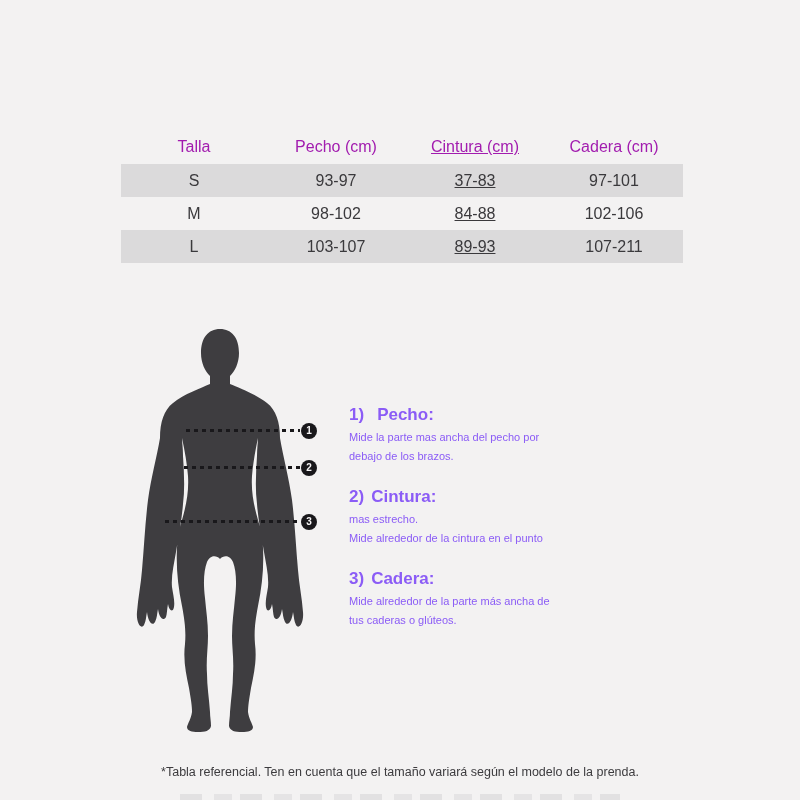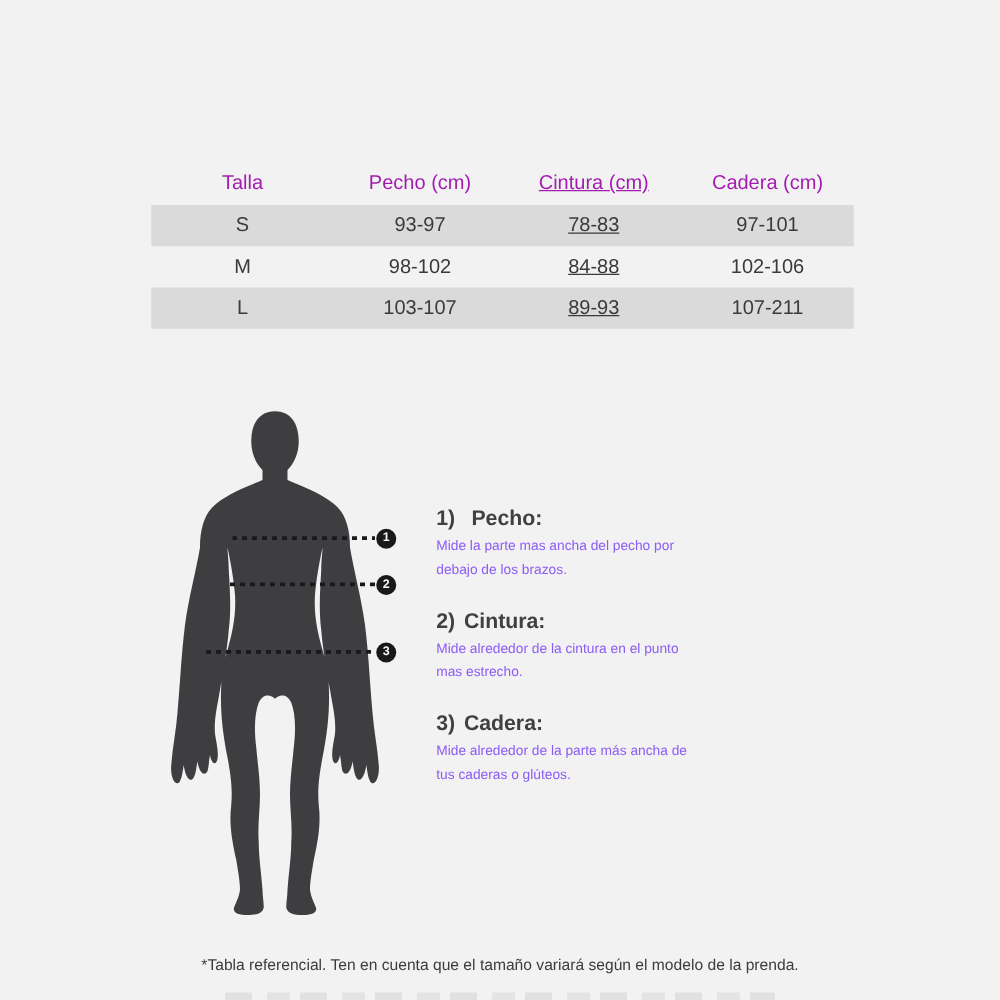--- a/index.html
+++ b/index.html
@@ -70,21 +70,21 @@
   
   .instructions{
     position:absolute;
     left:349px;top:405px;
     width:365px;
   }
   .section{margin-bottom:21px;}
   .sec-head{
     font-weight:bold;
     font-size:17px;
-    color:#404040;
+    color:#8b5cf6;
     margin-bottom:3px;
   }
   .sec-head .num{margin-right:7px;}
   .section:first-child .sec-head .num{margin-right:13px;}
   .sec-line{
     font-size:11px;
     line-height:19px;
     color:#8b5cf6;
   }
   
@@ -112,21 +112,21 @@
   <div class="size-table">
     <div class="trow head">
       <div class="tcell c0">Talla</div>
       <div class="tcell c1">Pecho (cm)</div>
       <div class="tcell c2">Cintura (cm)</div>
       <div class="tcell c3">Cadera (cm)</div>
     </div>
     <div class="trow shaded">
       <div class="tcell c0">S</div>
       <div class="tcell c1">93-97</div>
-      <div class="tcell c2">78-83</div>
+      <div class="tcell c2">37-83</div>
       <div class="tcell c3">97-101</div>
     </div>
     <div class="trow">
       <div class="tcell c0">M</div>
       <div class="tcell c1">98-102</div>
       <div class="tcell c2">84-88</div>
       <div class="tcell c3">102-106</div>
     </div>
     <div class="trow shaded">
       <div class="tcell c0">L</div>
@@ -179,22 +179,22 @@
       <div class="sec-head">
         <span class="num">1)</span><span>Pecho:</span>
       </div>
       <div class="sec-line">Mide la parte mas ancha del pecho por</div>
       <div class="sec-line">debajo de los brazos.</div>
     </div>
     <div class="section">
       <div class="sec-head">
         <span class="num">2)</span><span>Cintura:</span>
       </div>
+      <div class="sec-line">mas estrecho.</div>
       <div class="sec-line">Mide alrededor de la cintura en el punto</div>
-      <div class="sec-line">mas estrecho.</div>
     </div>
     <div class="section">
       <div class="sec-head">
         <span class="num">3)</span><span>Cadera:</span>
       </div>
       <div class="sec-line">Mide alrededor de la parte más ancha de</div>
       <div class="sec-line">tus caderas o glúteos.</div>
     </div>
   </div>
 

